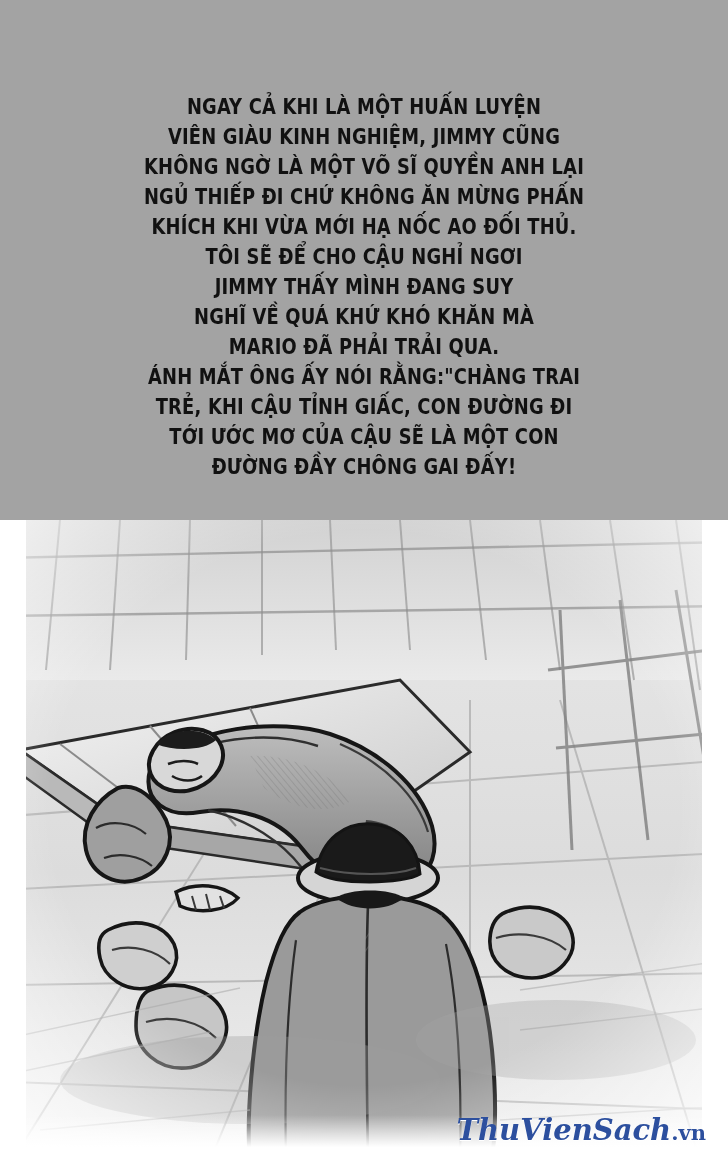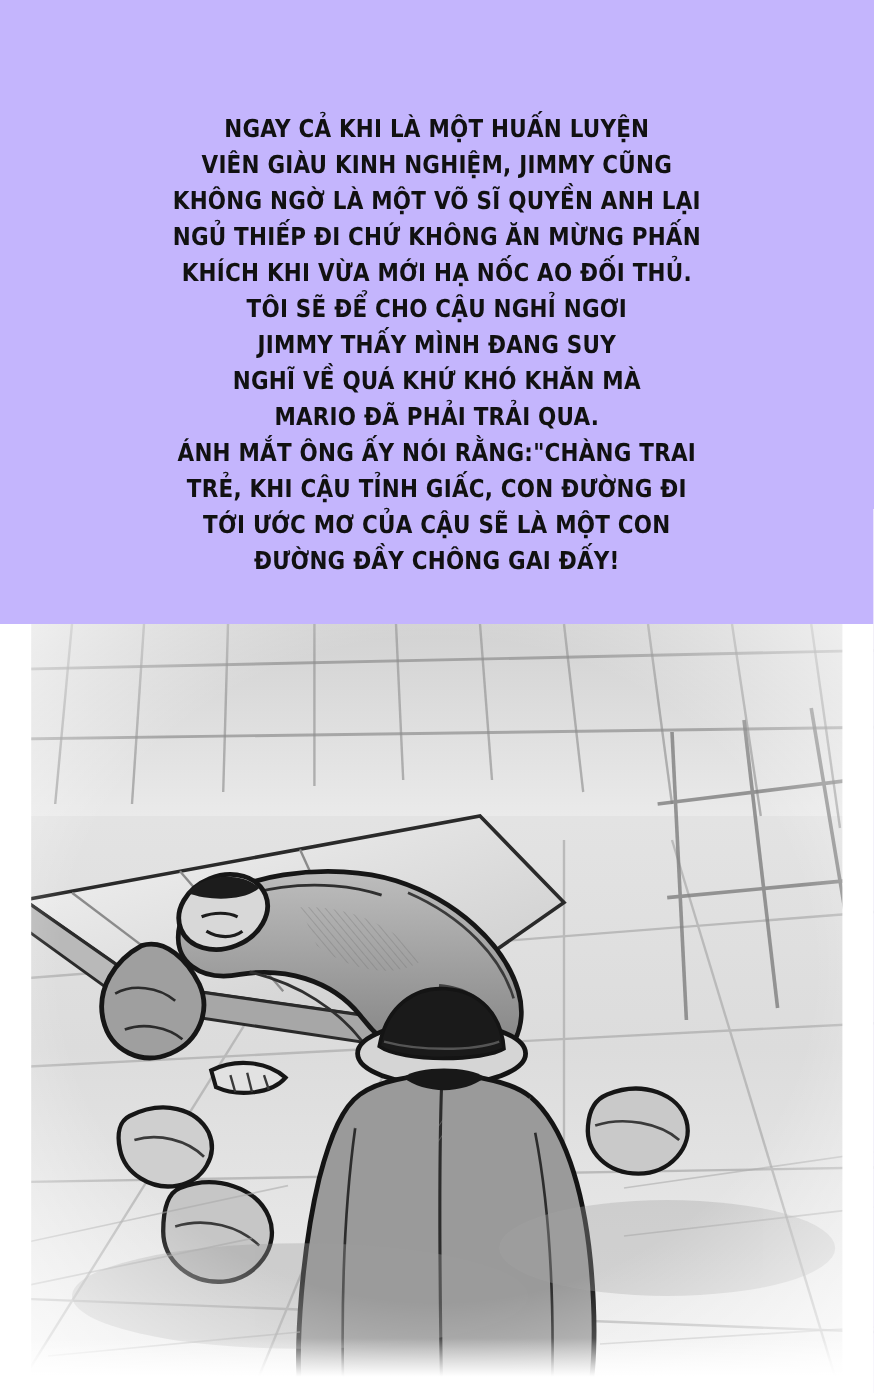--- a/index.html
+++ b/index.html
@@ -12,21 +12,21 @@
     height: 1161px;
     position: relative;
     overflow: hidden;
     font-family: "Liberation Sans", sans-serif;
   }
 
   
   .page {
     position: absolute;
     inset: 0;
-    background: #c4b5fd;
+    background: #a3a3a3;
   }
 
   
   .caption {
     position: absolute;
     top: 92px;
     left: 0;
     width: 728px;
     text-align: center;
     color: #111111;
@@ -255,14 +255,17 @@
       </g>
 
       <rect x="0" y="0" width="728" height="641" fill="url(#vig)"></rect>
     </svg>
   </div>
 
   <div class="gutter-l"></div>
   <div class="gutter-r"></div>
   <div class="bottom-fade"></div>
 
+  <div class="watermark">
+    <span>ThuVienSach</span><span class="dom">.vn</span>
+  </div>
 
 </div>
 
 </body></html>

